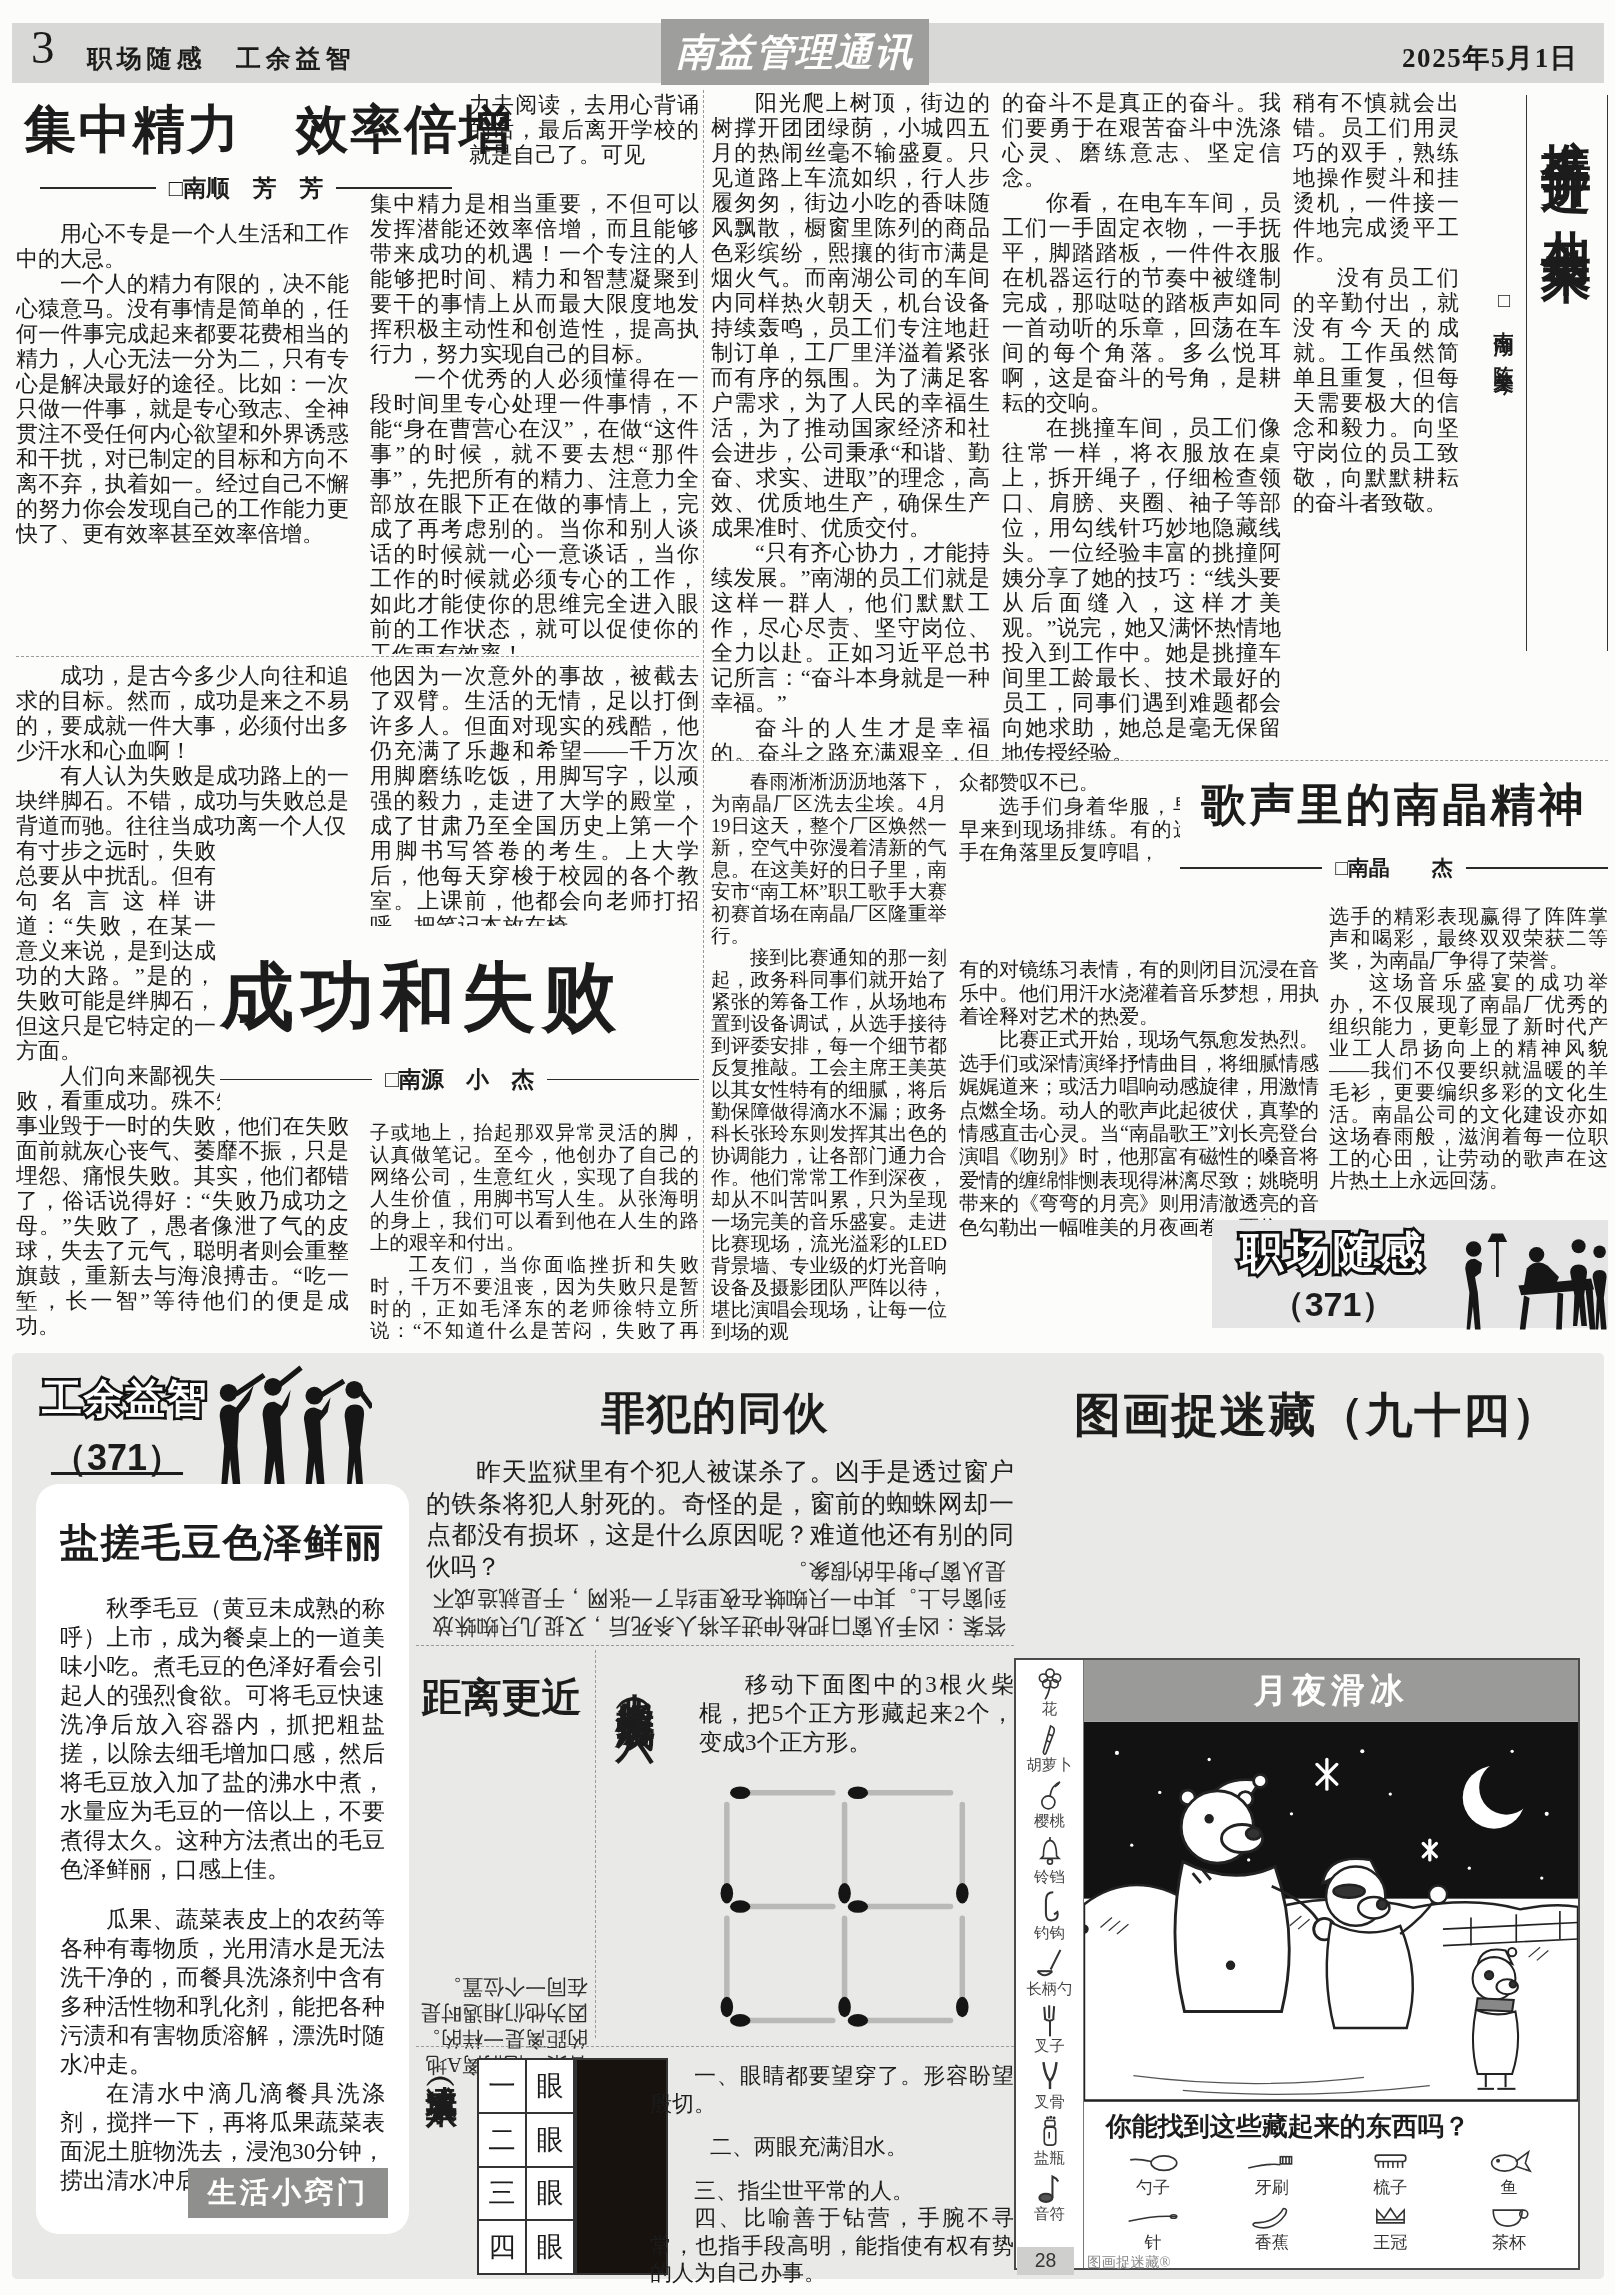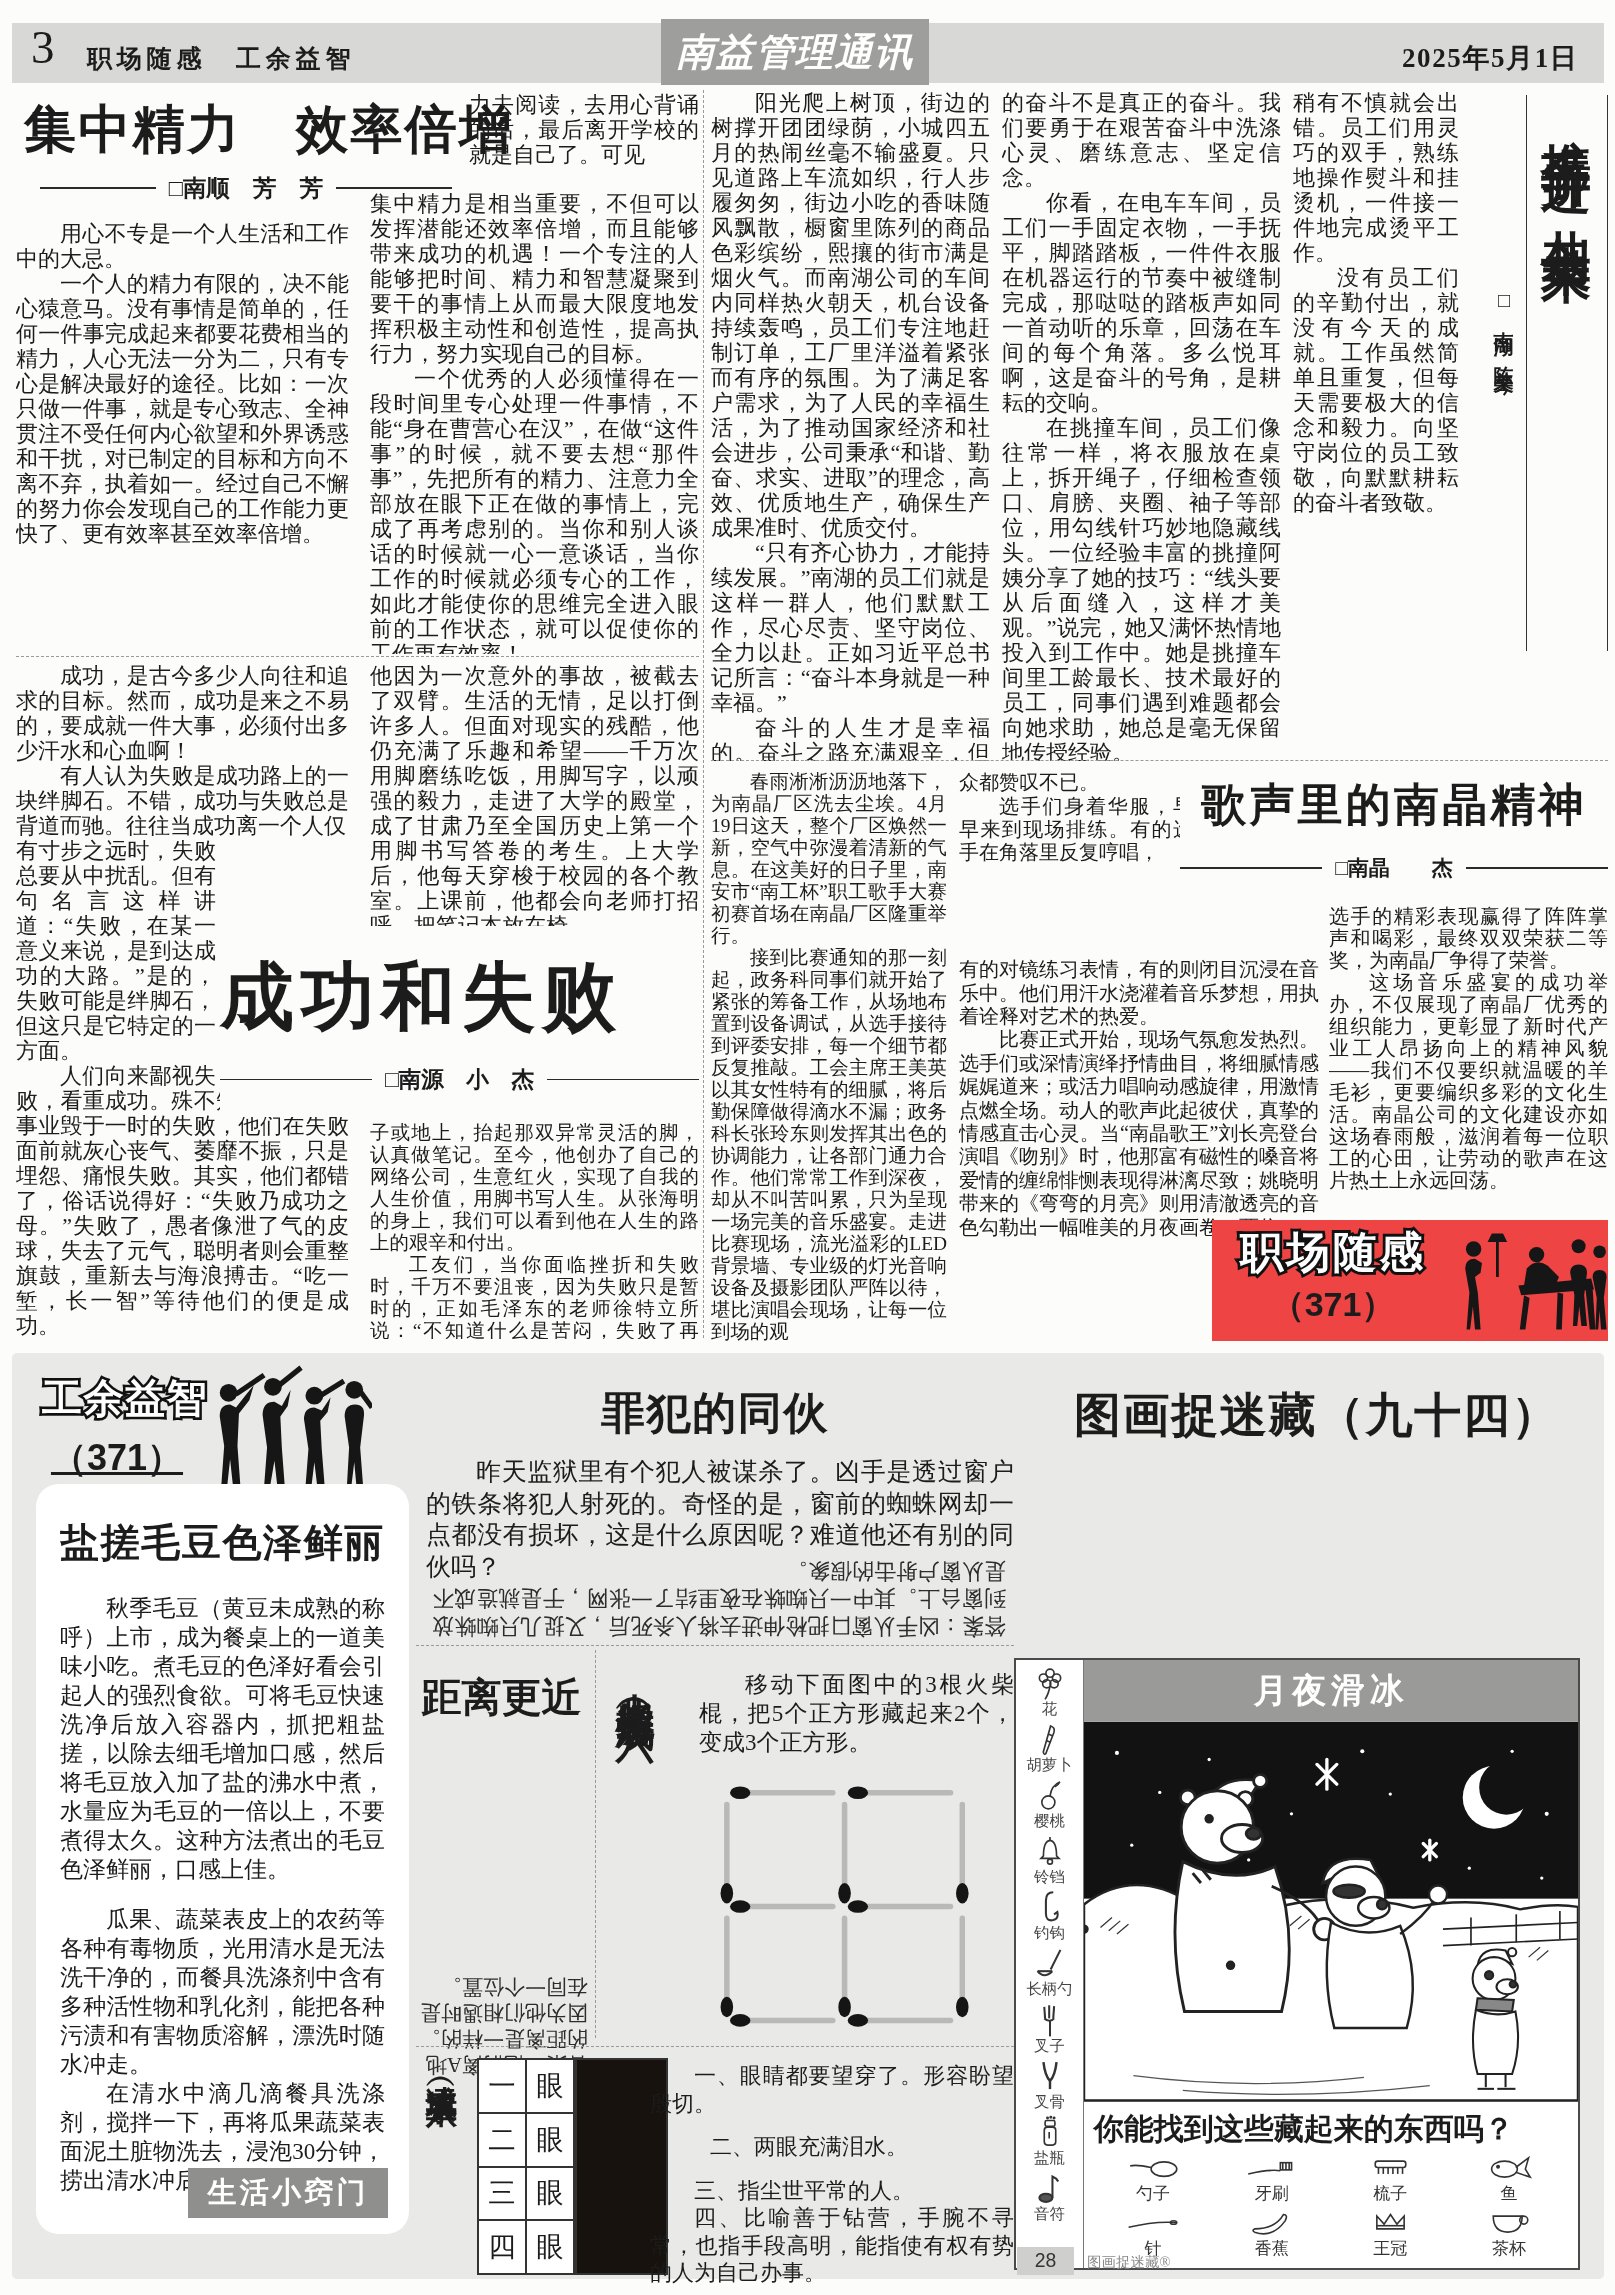--- a/index.html
+++ b/index.html
@@ -47,21 +47,21 @@
                  font-size:27.5px;background:#fff;padding:0;}
   .idiom-black{width:93px;height:217px;background:#17120e;border:2px solid #333;}
   .pic-panel{border:2.4px solid #4a4a4a;background:#fff;display:flex;}
   .pic-side{width:68px;border-right:1.6px solid #777;display:flex;flex-direction:column;align-items:center;padding-top:4.8px;}
   .pic-side .it{display:flex;flex-direction:column;align-items:center;margin-bottom:3.2px;}
   .pic-side .it span{font-size:15.4px;color:#444;line-height:1.1;}
   .pic-main{flex:1;display:flex;flex-direction:column;}
   .pic-banner{height:61px;background:#9a9a98;display:flex;align-items:center;justify-content:center;}
   .pic-banner span{color:#fff;font-size:34px;font-weight:bold;letter-spacing:4.8px;}
   .pic-found{border-top:1.6px solid #555;padding:6.5px 9.7px 3.2px 9.7px;}
-  .pic-found .q{font-size:30px;font-weight:bold;}
+  .pic-found .q{font-size:26px;font-weight:bold;margin-left:12px;}
   .found-items{display:flex;flex-wrap:wrap;}
   .found-items .it{width:25%;display:flex;flex-direction:column;align-items:center;margin-top:3.2px;}
   .found-items .it span{font-size:17px;color:#333;}
   svg text{font-family:"Liberation Sans",sans-serif;}
 </style>
 </head>
 <body>
 
 <div id="page">
 
@@ -161,21 +161,21 @@
       <div class="headline" style="font-size:45px;text-align:center;letter-spacing:3.2px;margin-top:6.5px;">歌声里的南晶精神</div>
       <div class="byline" style="font-size:21px;margin-top:19.4px;">
         <span>□南晶　　杰</span>
       </div>
     </div>
     <div class="col" style="left:618px;top:137px;width:279px;height:323px;font-size:20px;line-height:22px;">
       <p class="cont">选手的精彩表现赢得了阵阵掌声和喝彩，最终双双荣获二等奖，为南晶厂争得了荣誉。</p>
       <p>这场音乐盛宴的成功举办，不仅展现了南晶厂优秀的组织能力，更彰显了新时代产业工人昂扬向上的精神风貌——我们不仅要织就温暖的羊毛衫，更要编织多彩的文化生活。南晶公司的文化建设亦如这场春雨般，滋润着每一位职工的心田，让劳动的歌声在这片热土上永远回荡。</p>
     </div>
 
-    <div class="abs" style="left:501px;top:452px;width:396px;height:121px;background:#ef4444;display:flex;">
+    <div class="abs" style="left:501px;top:452px;width:396px;height:108px;background:#e5e5e5;display:flex;">
       <div style="flex:1;text-align:center;">
         <svg width="226" height="61" viewBox="0 0 280 76">
           <text x="140" y="58" text-anchor="middle" font-size="54" font-weight="bold" fill="#fff" stroke="#111" stroke-width="7" paint-order="stroke" letter-spacing="4">职场随感</text>
         </svg>
         <div class="bubble-num" style="font-size:34px;margin-top:-3.2px;">（371）</div>
       </div>
       <svg width="154" height="121" viewBox="0 0 220 150">
         <g fill="#161616">
           <circle cx="28" cy="30" r="11"></circle>
           <path d="M18 145 L22 92 L16 58 Q16 44 30 44 L40 50 L38 64 L30 70 L34 92 L38 145 L30 145 L27 112 L23 145 Z"></path>

